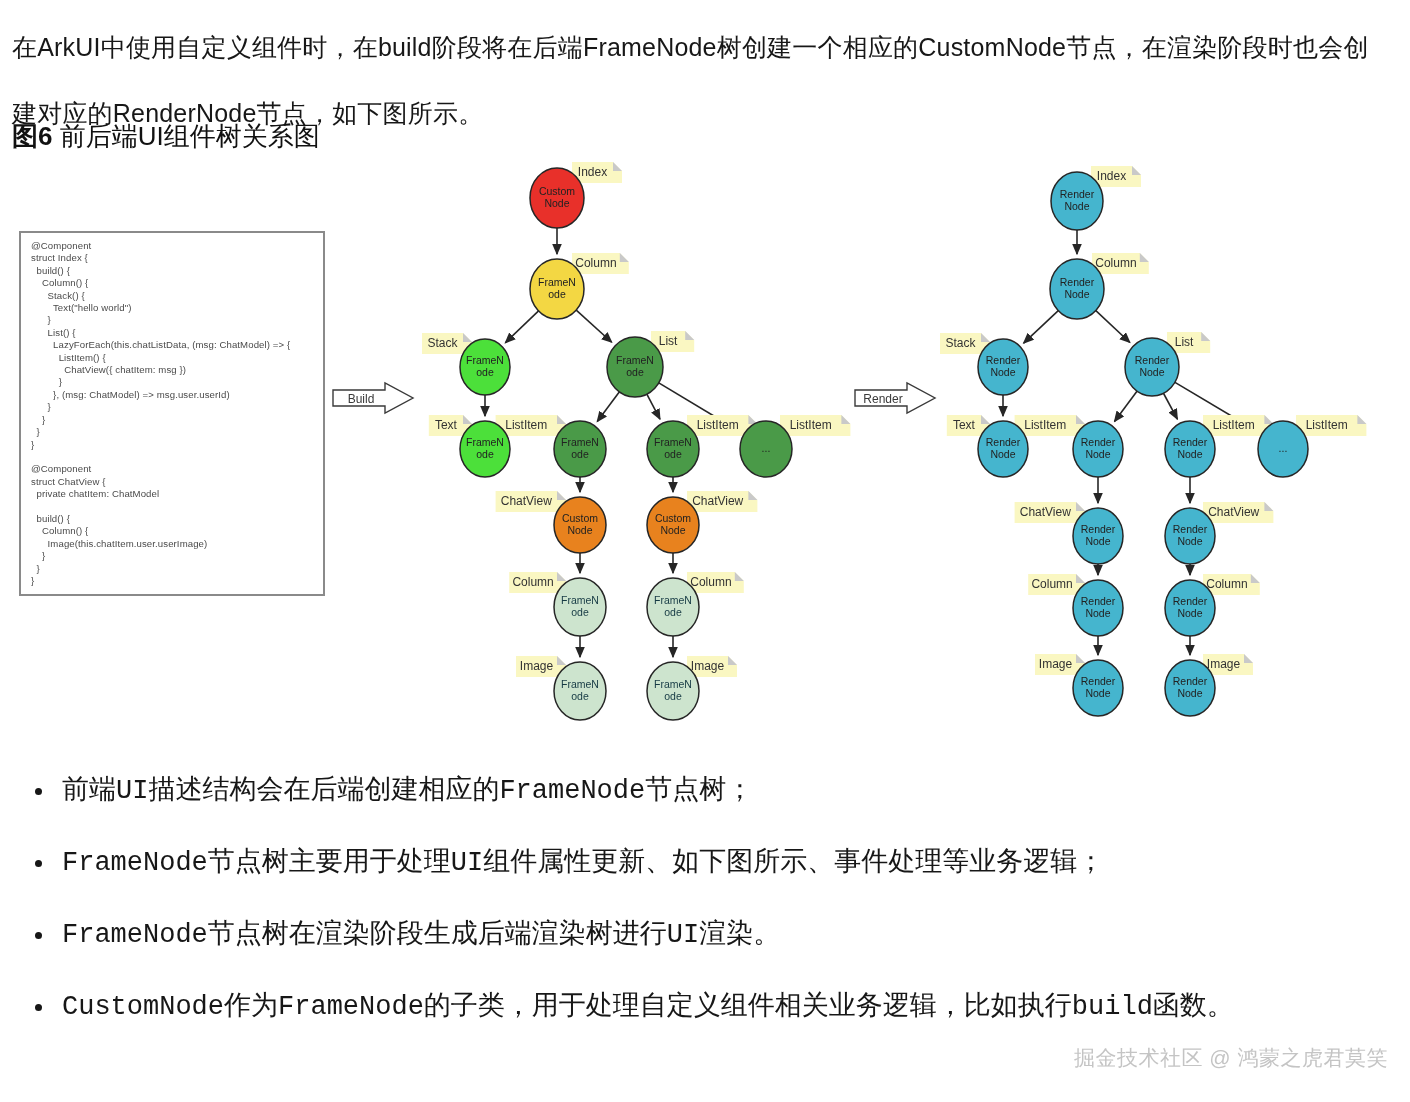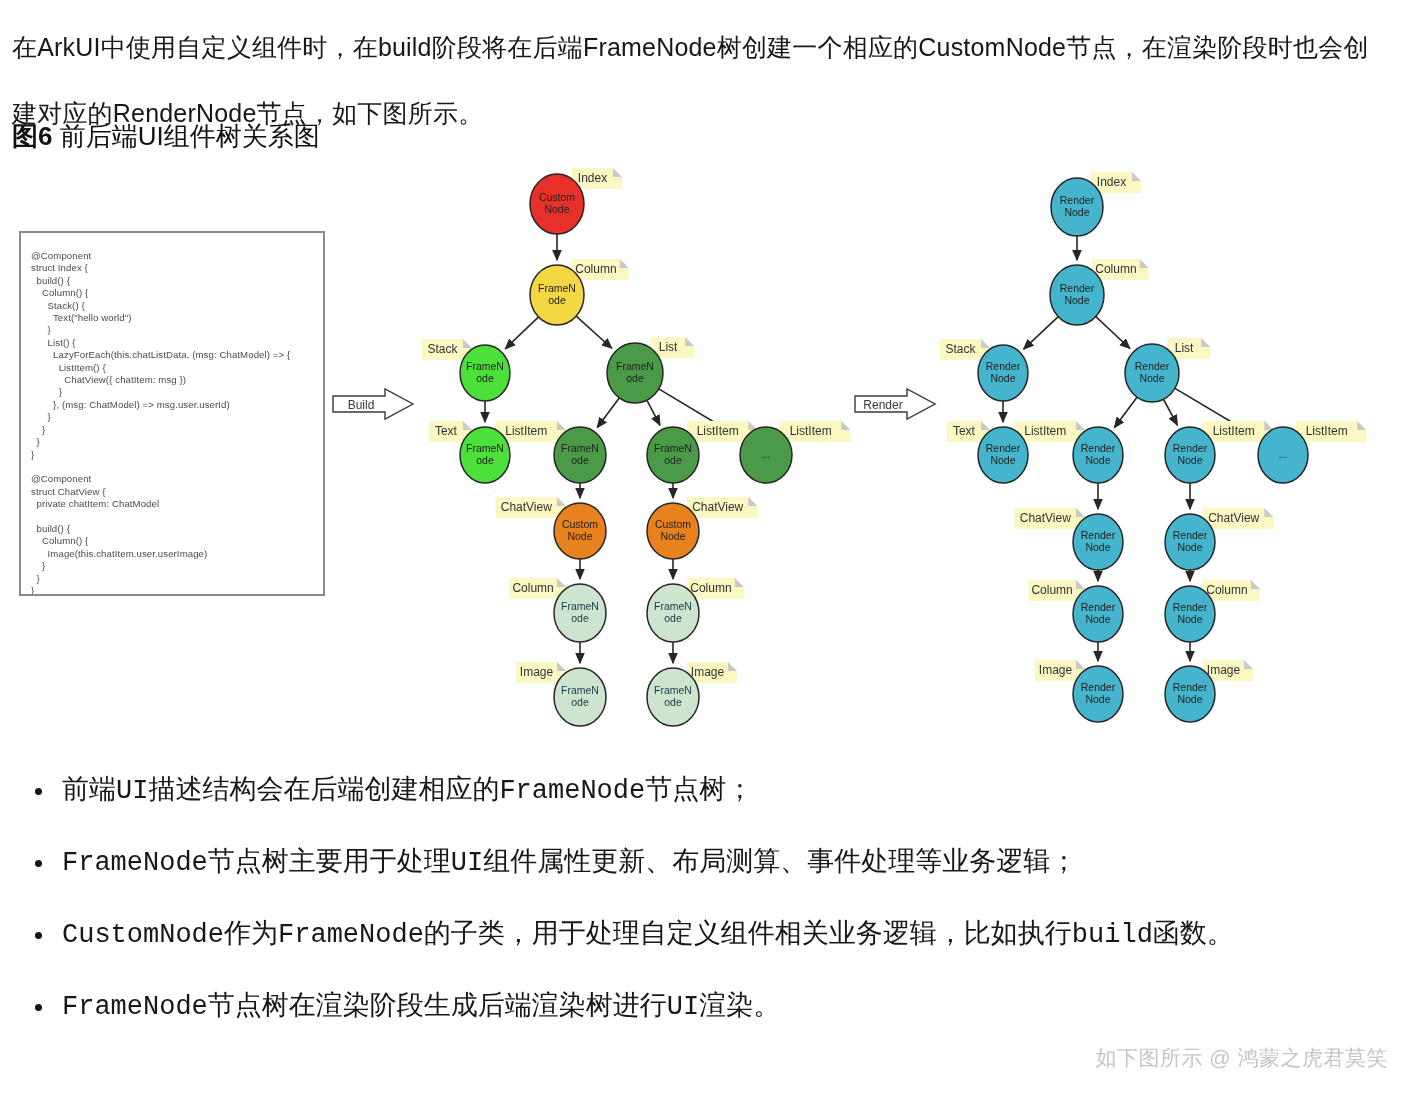--- a/index.html
+++ b/index.html
@@ -43,38 +43,38 @@
   
   #code-box {
     position: absolute;
     left: 19px;
     top: 231px;
     width: 306px;
     height: 365px;
     border: 2px solid #8a8a8a;
     background: #ffffff;
     box-sizing: border-box;
-    padding: 17px 10px;
+    padding: 7px 10px;
     overflow: hidden;
   }
   #code-box pre {
     margin: 0;
     font-family: "Liberation Sans", "DejaVu Sans", sans-serif;
     font-size: 9.6px;
     line-height: 12.4px;
     color: #4a4a4a;
     white-space: pre;
     letter-spacing: 0.1px;
   }
 
   
   #diagram {
     position: absolute;
     left: 0;
-    top: 154px;
+    top: 148px;
     width: 1410px;
     height: 600px;
   }
   #diagram svg {
     display: block;
   }
 
   
   .phase-arrow-label {
     font-size: 12px;
@@ -504,18 +504,18 @@
         <g>
           <path d="M855,242 L907,242 L907,235 L935,250 L907,265 L907,258 L855,258 Z" fill="#ffffff" stroke="#3a3a3a" stroke-width="1.4"></path>
           <text x="883" y="254.5" text-anchor="middle" class="phase-arrow-label">Render</text>
         </g>
       </g>
   </svg>
 </div>
 
 <ul id="bullets">
   <li>前端UI描述结构会在后端创建相应的FrameNode节点树；</li>
-  <li>FrameNode节点树主要用于处理UI组件属性更新、布局测算、事件处理等业务逻辑；</li>
+  <li>FrameNode节点树主要用于处理UI组件属性更新、如下图所示、事件处理等业务逻辑；</li>
+  <li>FrameNode节点树在渲染阶段生成后端渲染树进行UI渲染。</li>
   <li>CustomNode作为FrameNode的子类，用于处理自定义组件相关业务逻辑，比如执行build函数。</li>
-  <li>FrameNode节点树在渲染阶段生成后端渲染树进行UI渲染。</li>
 </ul>
 
-<div id="watermark">如下图所示 @ 鸿蒙之虎君莫笑</div>
+<div id="watermark">掘金技术社区 @ 鸿蒙之虎君莫笑</div>
 
 </body></html>

